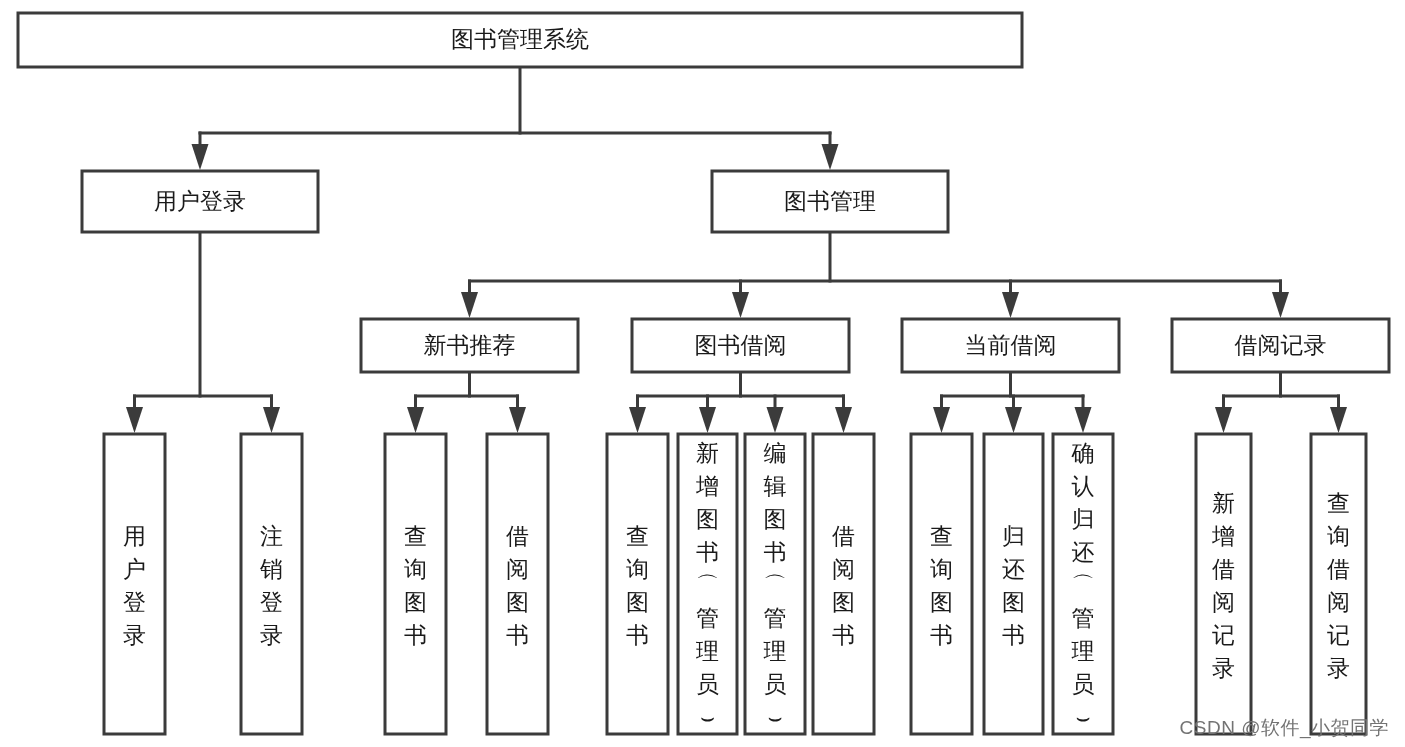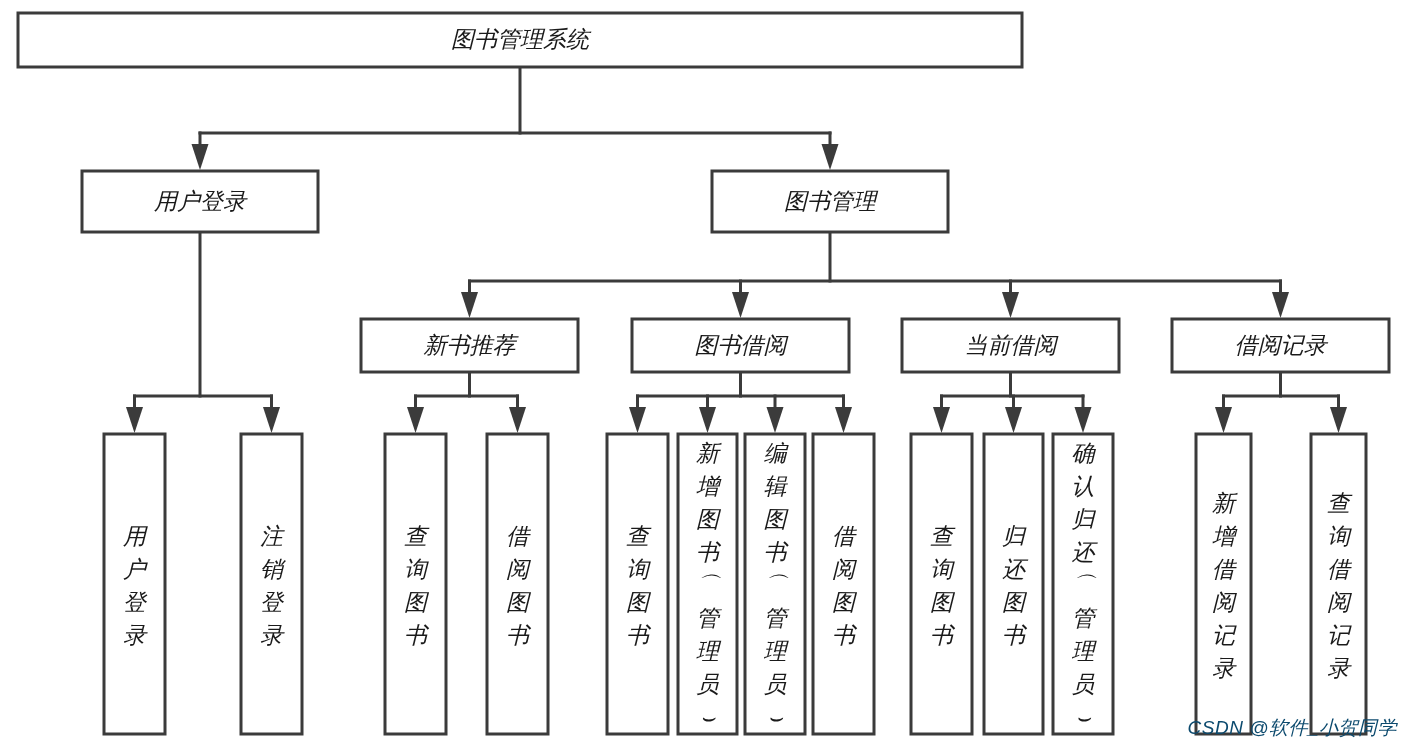--- a/index.html
+++ b/index.html
@@ -11,21 +11,20 @@
     width: 1405px;
     height: 747px;
     font-family: "Liberation Sans", "DejaVu Sans", sans-serif;
     overflow: hidden;
   }
   #diagram-root {
     position: relative;
     width: 1405px;
     height: 747px;
     background: #ffffff;
-    font-style: italic;
   }
   svg.canvas {
     position: absolute;
     left: 0;
     top: 0;
     width: 1405px;
     height: 747px;
   }
   .node-rect {
     fill: #ffffff;
@@ -50,25 +49,25 @@
     dominant-baseline: middle;
   }
   .node-label-v {
     font-family: "Liberation Sans", "DejaVu Sans", sans-serif;
     font-size: 23px;
     fill: #1a1a1a;
     text-anchor: middle;
   }
   .watermark {
     position: absolute;
-    right: 8px;
+    right: 16px;
     bottom: 6px;
     font-family: "Liberation Sans", "DejaVu Sans", sans-serif;
     font-size: 19px;
-    color: #0c4a6e;
+    color: #737373;
     white-space: nowrap;
     letter-spacing: 0.5px;
     pointer-events: none;
   }
 </style>
 </head>
 <body>
 
 <div id="diagram-root">
   <svg class="canvas" viewBox="0 0 1405 747">

